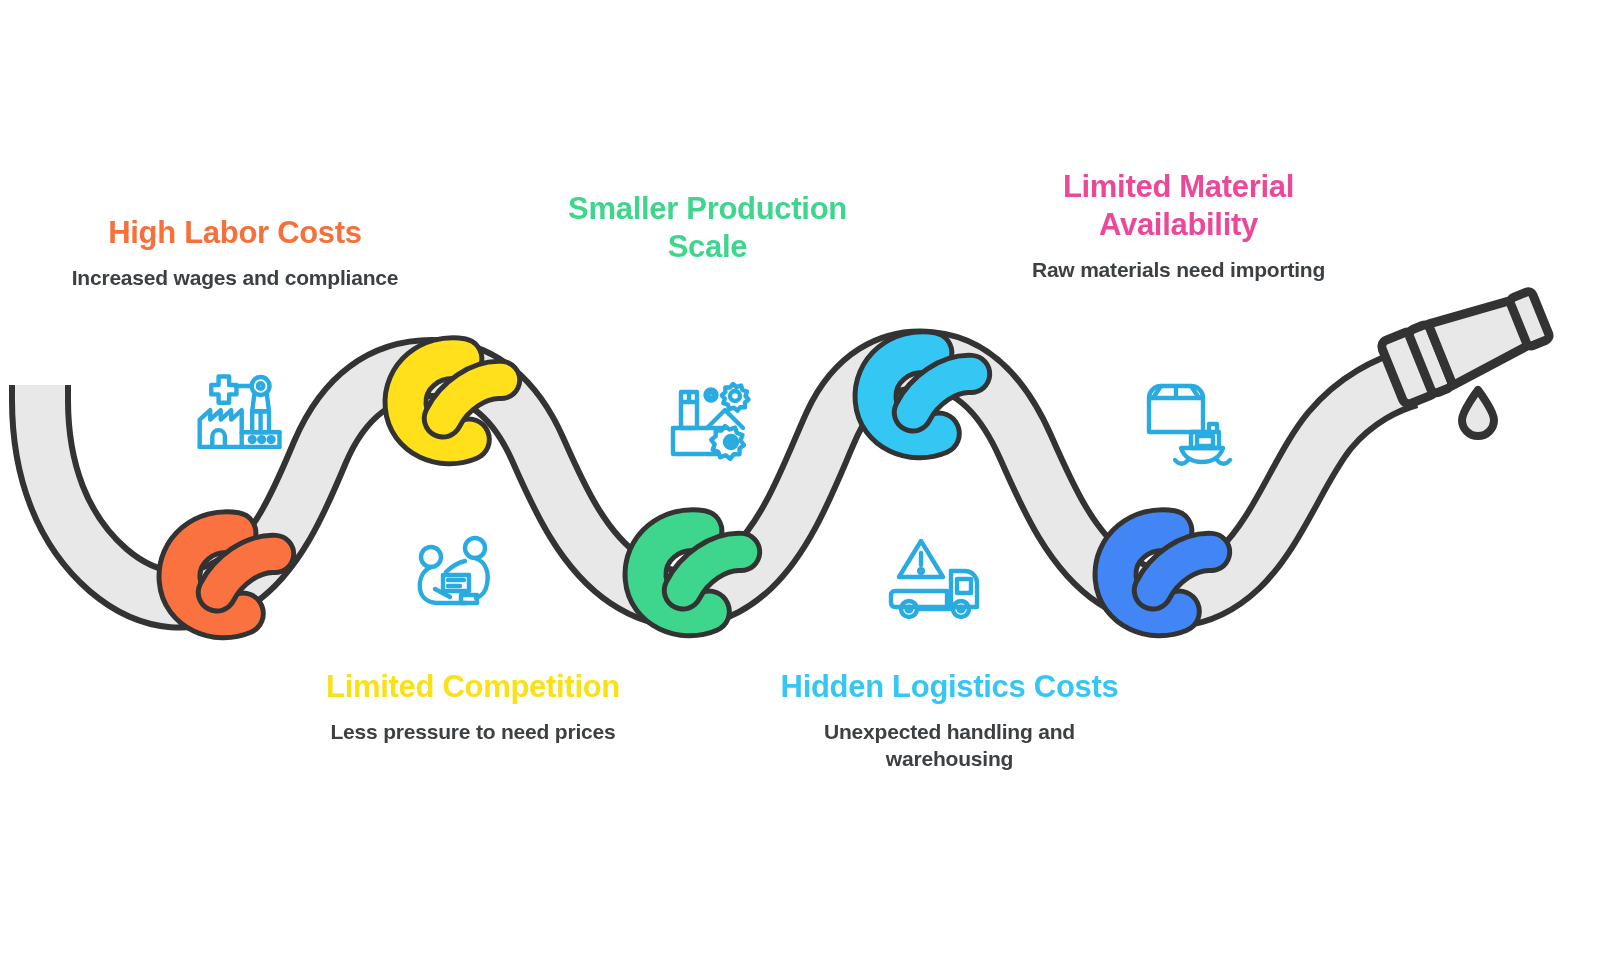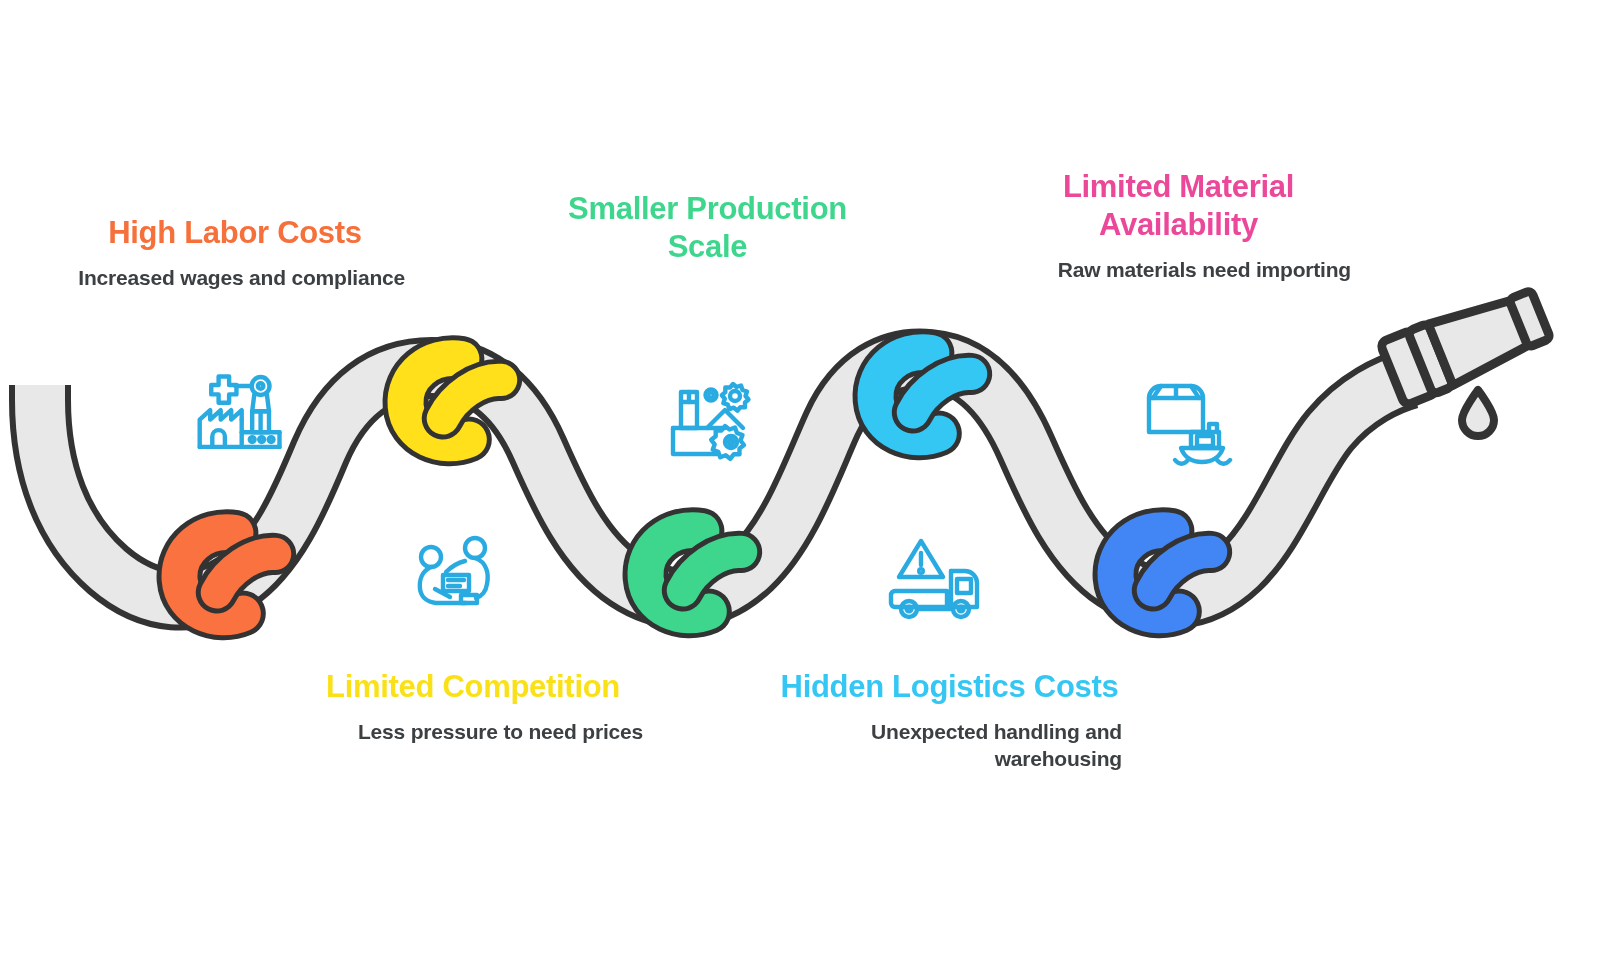--- a/index.html
+++ b/index.html
@@ -39,21 +39,20 @@
     margin: 0 0 12px 0;
     line-height: 1.22;
   }
   .label-sub {
     font-weight: 700;
     font-size: 21px;
     color: #3c4043;
     margin: 0;
     line-height: 1.3;
     letter-spacing: -0.2px;
-    text-align: right;
   }
   
   #lbl-0 { left: 65px;   top: 214px;  width: 340px; }
   #lbl-1 { left: 303px;  top: 668px;  width: 340px; }
   #lbl-2 { left: 535px;  top: 190px;  width: 345px; }
   #lbl-3 { left: 765px;  top: 668px;  width: 345px; margin-left: 12px; }
   #lbl-4 { left: 1006px; top: 168px;  width: 345px; }
 </style>
 </head>
 <body>

